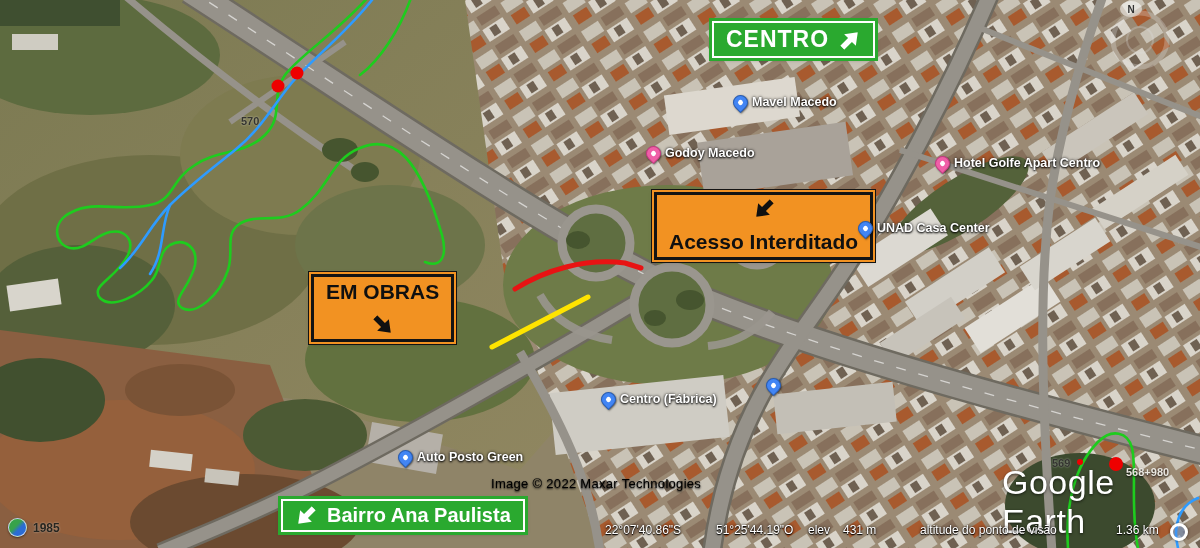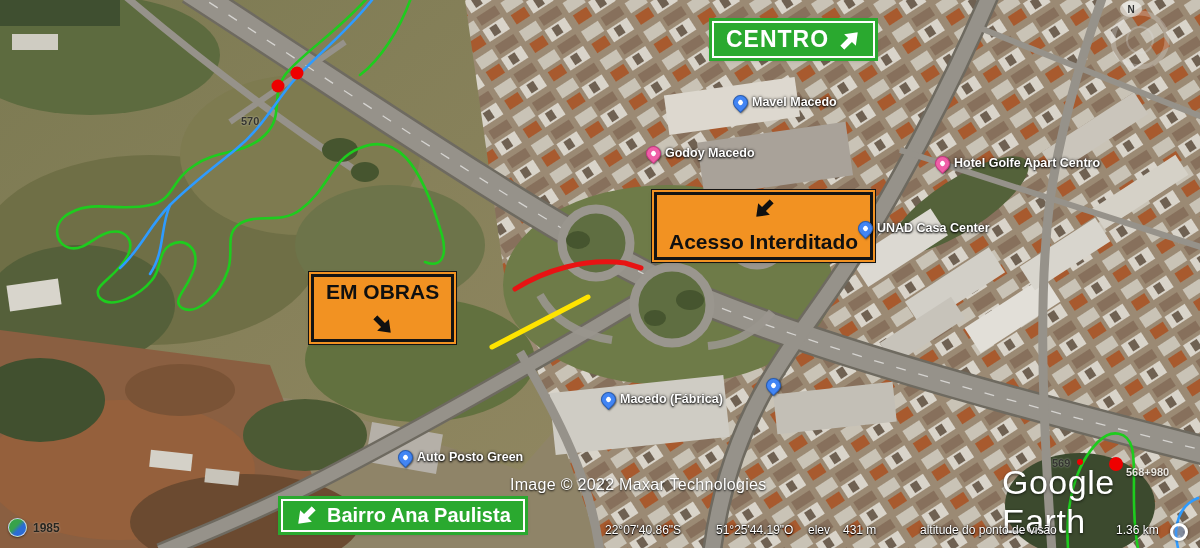--- a/index.html
+++ b/index.html
@@ -31,21 +31,21 @@
   .pin-blue{background:#4285f4;border:1px solid #2a5db0;}
   .pin-pink{background:#ef5fa7;border:1px solid #c23b80;}
   .place-label{color:#fff;font-size:12.5px;font-weight:600;
        text-shadow:0 1px 2px #000,0 0 3px rgba(0,0,0,.9);white-space:nowrap;}
 
   .km-dark{position:absolute;font-size:11px;font-weight:bold;color:#33332f;
        text-shadow:0 0 2px rgba(255,255,255,.55);}
   .km-light{position:absolute;font-size:11px;font-weight:bold;color:#e9e6e0;
        text-shadow:0 1px 2px rgba(0,0,0,.8);}
 
-  .attribution{position:absolute;left:510px;top:476px;font-size:16px;color:#ffffff;
+  .attribution{position:absolute;left:491px;top:476px;font-size:13px;color:#000000;
        text-shadow:0 1px 2px #000;letter-spacing:.3px;}
 
   .ge-logo{position:absolute;left:1002px;top:463px;font-size:34px;color:#fff;
        letter-spacing:.5px;text-shadow:0 1px 3px rgba(0,0,0,.65);font-weight:400;}
 
   .statusbar span{position:absolute;font-size:12px;color:#fff;
        text-shadow:0 1px 1px #000,0 0 3px #000;white-space:nowrap;}
   .status-circle{position:absolute;left:1170px;top:523px;width:12px;height:12px;
        border:3px solid #fff;border-radius:50%;background:rgba(90,140,220,.4);
        box-shadow:0 0 3px rgba(0,0,0,.6);}
@@ -237,21 +237,21 @@
   </div>
   <div class="place" style="left:858px;top:221px;">
     <span class="pin pin-blue"></span>
     <span class="place-label">UNAD Casa Center</span>
   </div>
   <div class="place" style="left:766px;top:378px;">
     <span class="pin pin-blue"></span>
   </div>
   <div class="place" style="left:601px;top:392px;">
     <span class="pin pin-blue"></span>
-    <span class="place-label">Macedo (Fábrica)</span>
+    <span class="place-label">Centro (Fábrica)</span>
   </div>
   <div class="place" style="left:398px;top:450px;">
     <span class="pin pin-blue"></span>
     <span class="place-label">Auto Posto Green</span>
   </div>
 
   <span class="km-dark" style="left:241px;top:82px;margin-top:33px;">570</span>
   <span class="km-dark" style="left:1052px;top:457px;">569</span>
   <span class="km-light" style="left:1126px;top:466px;">568+980</span>
 

